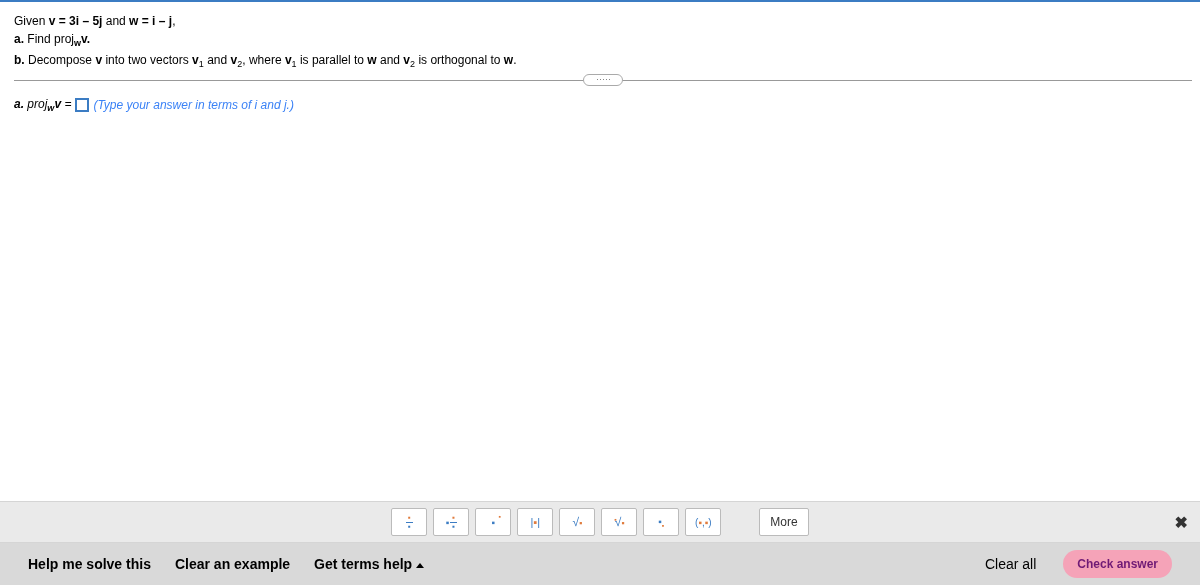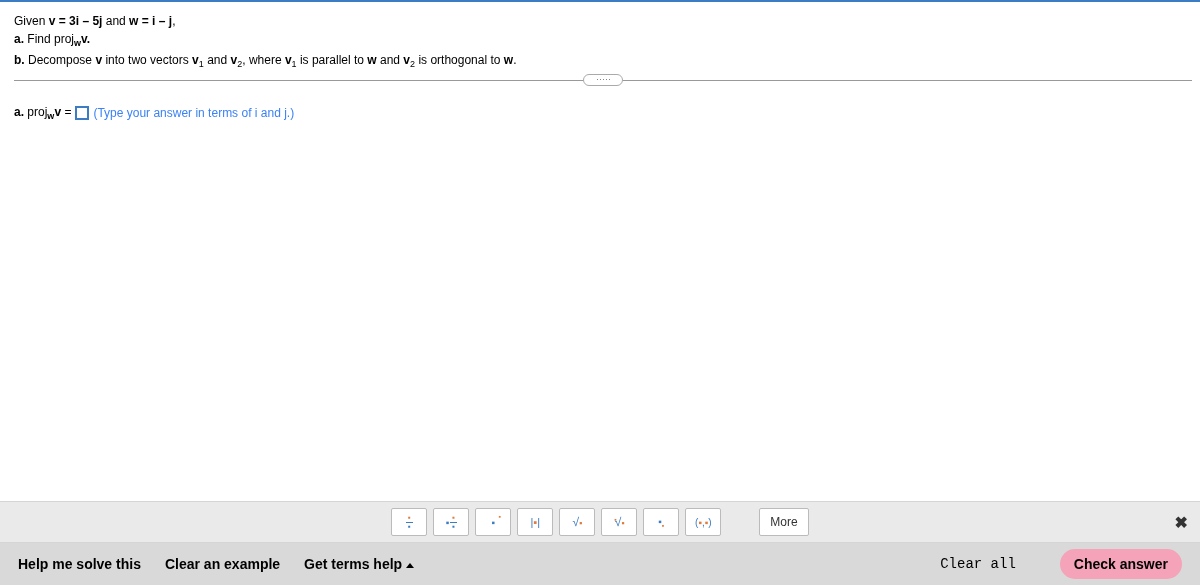--- a/index.html
+++ b/index.html
@@ -36,21 +36,21 @@
     border-radius: 6px;
     background: #fff;
     display: flex;
     align-items: center;
     justify-content: center;
     gap: 2px;
   }
   .divider-widget span {
     width: 1px; height: 1px; background: #888; display: inline-block;
   }
-  .answer-line { margin-top: 24px; font-size: 12px; display: flex; align-items: center; gap: 4px; }
+  .answer-line { margin-top: 16px; font-size: 12px; display: flex; align-items: center; gap: 4px; font-style: italic; }
   .answer-box {
     display: inline-block;
     width: 14px; height: 14px;
     border: 2px solid #3b7cc3;
     background: #fff;
     vertical-align: middle;
   }
   .hint-text { color: #3b82f6; }
   .math-toolbar {
     position: absolute;
@@ -85,43 +85,43 @@
     color: #333;
     cursor: pointer;
   }
   .bottom-bar {
     position: absolute;
     bottom: 0; left: 0; right: 0;
     height: 42px;
     background: #d9d9d9;
     display: flex;
     align-items: center;
-    padding: 0 18px;
+    padding: 0 28px;
     gap: 24px;
     font-size: 14px;
   }
   .bottom-bar .link { font-weight: bold; cursor: pointer; }
   .bottom-bar .spacer { flex: 1; }
   .caret-up {
     display: inline-block;
     width: 0; height: 0;
     border-left: 4px solid transparent;
     border-right: 4px solid transparent;
     border-bottom: 5px solid #000;
     margin-left: 4px;
     vertical-align: middle;
   }
-  .clear-all { font-weight: normal; cursor: pointer; margin-right: 20px; font-family: Liberation Mono, monospace; }
+  .clear-all { font-weight: normal; cursor: pointer; margin-right: 3px; }
   .check-btn {
     background: #f5a3b8;
-    color: #000000;
+    color: #701a75;
     border: none;
     border-radius: 16px;
     padding: 7px 14px;
-    font-size: 14px;
+    font-size: 12px;
     font-weight: bold;
     cursor: pointer;
   }
   
   .frac { display: flex; flex-direction: column; align-items: center; font-size: 8px; line-height: 8px; }
   .frac .top { color:#e07b3c; border-bottom: 1px solid #3b7cc3; padding: 0 2px; }
   .frac .bot { color:#3b7cc3; padding: 0 2px;}
   .mixed { display: flex; align-items: center; gap: 1px; }
   .mixed .whole { color:#3b7cc3; font-size:10px; }
   .expo { position: relative; font-size: 10px; color:#3b7cc3;}

